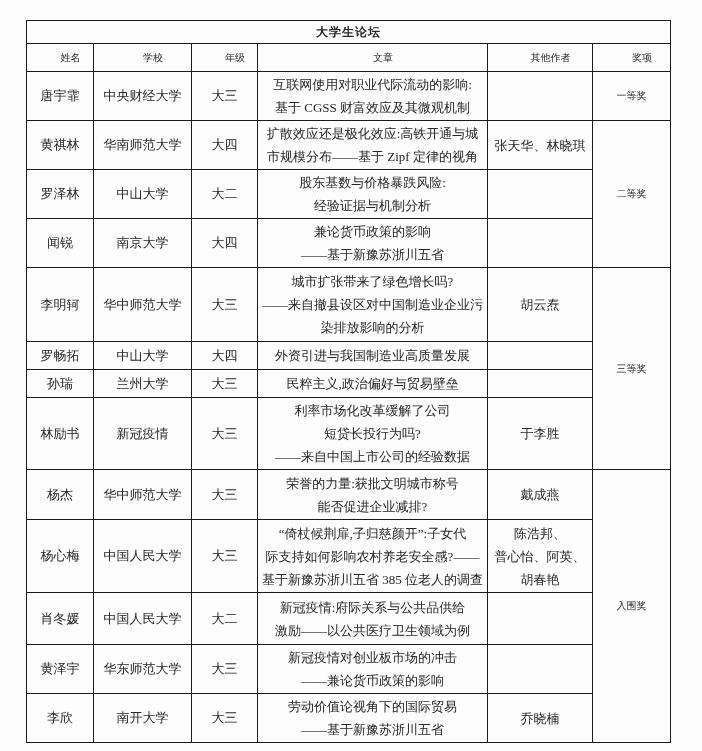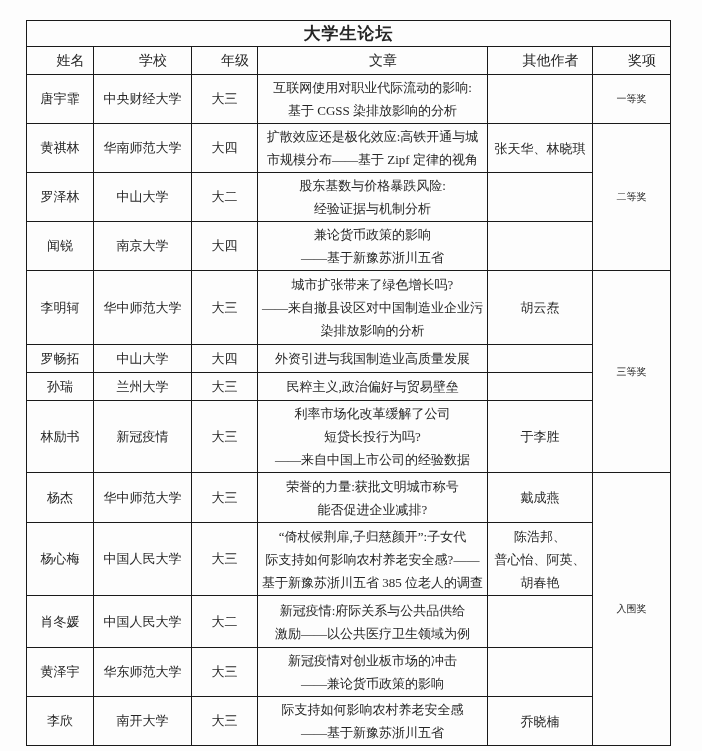--- a/index.html
+++ b/index.html
@@ -30,28 +30,28 @@
   }
   table.forum td {
     border: 1px solid #1a1a1a;
     text-align: center;
     vertical-align: middle;
     padding: 1px 2px;
     overflow: hidden;
   }
   td.title-cell {
     height: 20px;
-    font-size: 17px;
+    font-size: 12px;
     font-weight: bold;
     letter-spacing: 1px;
     padding: 0;
   }
   tr.header-row td {
     height: 25px;
-    font-size: 14px;
+    font-size: 10px;
     padding-left: 23px;
   }
   .line {
     line-height: 23px;
     white-space: nowrap;
     text-align: center;
   }
   td.article-cell, td.authors-cell {
     font-size: 13px;
   }
@@ -84,21 +84,21 @@
         <td>其他作者</td>
         <td>奖项</td>
       </tr>
 
       <tr style="height:46px">
         <td class="name-cell">唐宇霏</td>
         <td class="school-cell">中央财经大学</td>
         <td class="grade-cell">大三</td>
         <td class="article-cell">
           <div class="line">互联网使用对职业代际流动的影响:</div>
-          <div class="line">基于 CGSS 染排放影响的分析</div>
+          <div class="line">基于 CGSS 财富效应及其微观机制</div>
         </td>
         <td class="authors-cell"></td>
         <td class="award-cell" rowspan="1">一等奖</td>
       </tr>
 
       <tr style="height:47px">
         <td class="name-cell">黄祺林</td>
         <td class="school-cell">华南师范大学</td>
         <td class="grade-cell">大四</td>
         <td class="article-cell">
@@ -232,21 +232,21 @@
           <div class="line">——兼论货币政策的影响</div>
         </td>
         <td class="authors-cell"></td>
       </tr>
 
       <tr style="height:47px">
         <td class="name-cell">李欣</td>
         <td class="school-cell">南开大学</td>
         <td class="grade-cell">大三</td>
         <td class="article-cell">
-          <div class="line">际支持如何影响农村养老安全感</div>
+          <div class="line">劳动价值论视角下的国际贸易</div>
           <div class="line">——基于新豫苏浙川五省</div>
         </td>
         <td class="authors-cell">
           <div class="line">乔晓楠</div>
         </td>
       </tr>
 
     </tbody>
   </table>
 </div>

